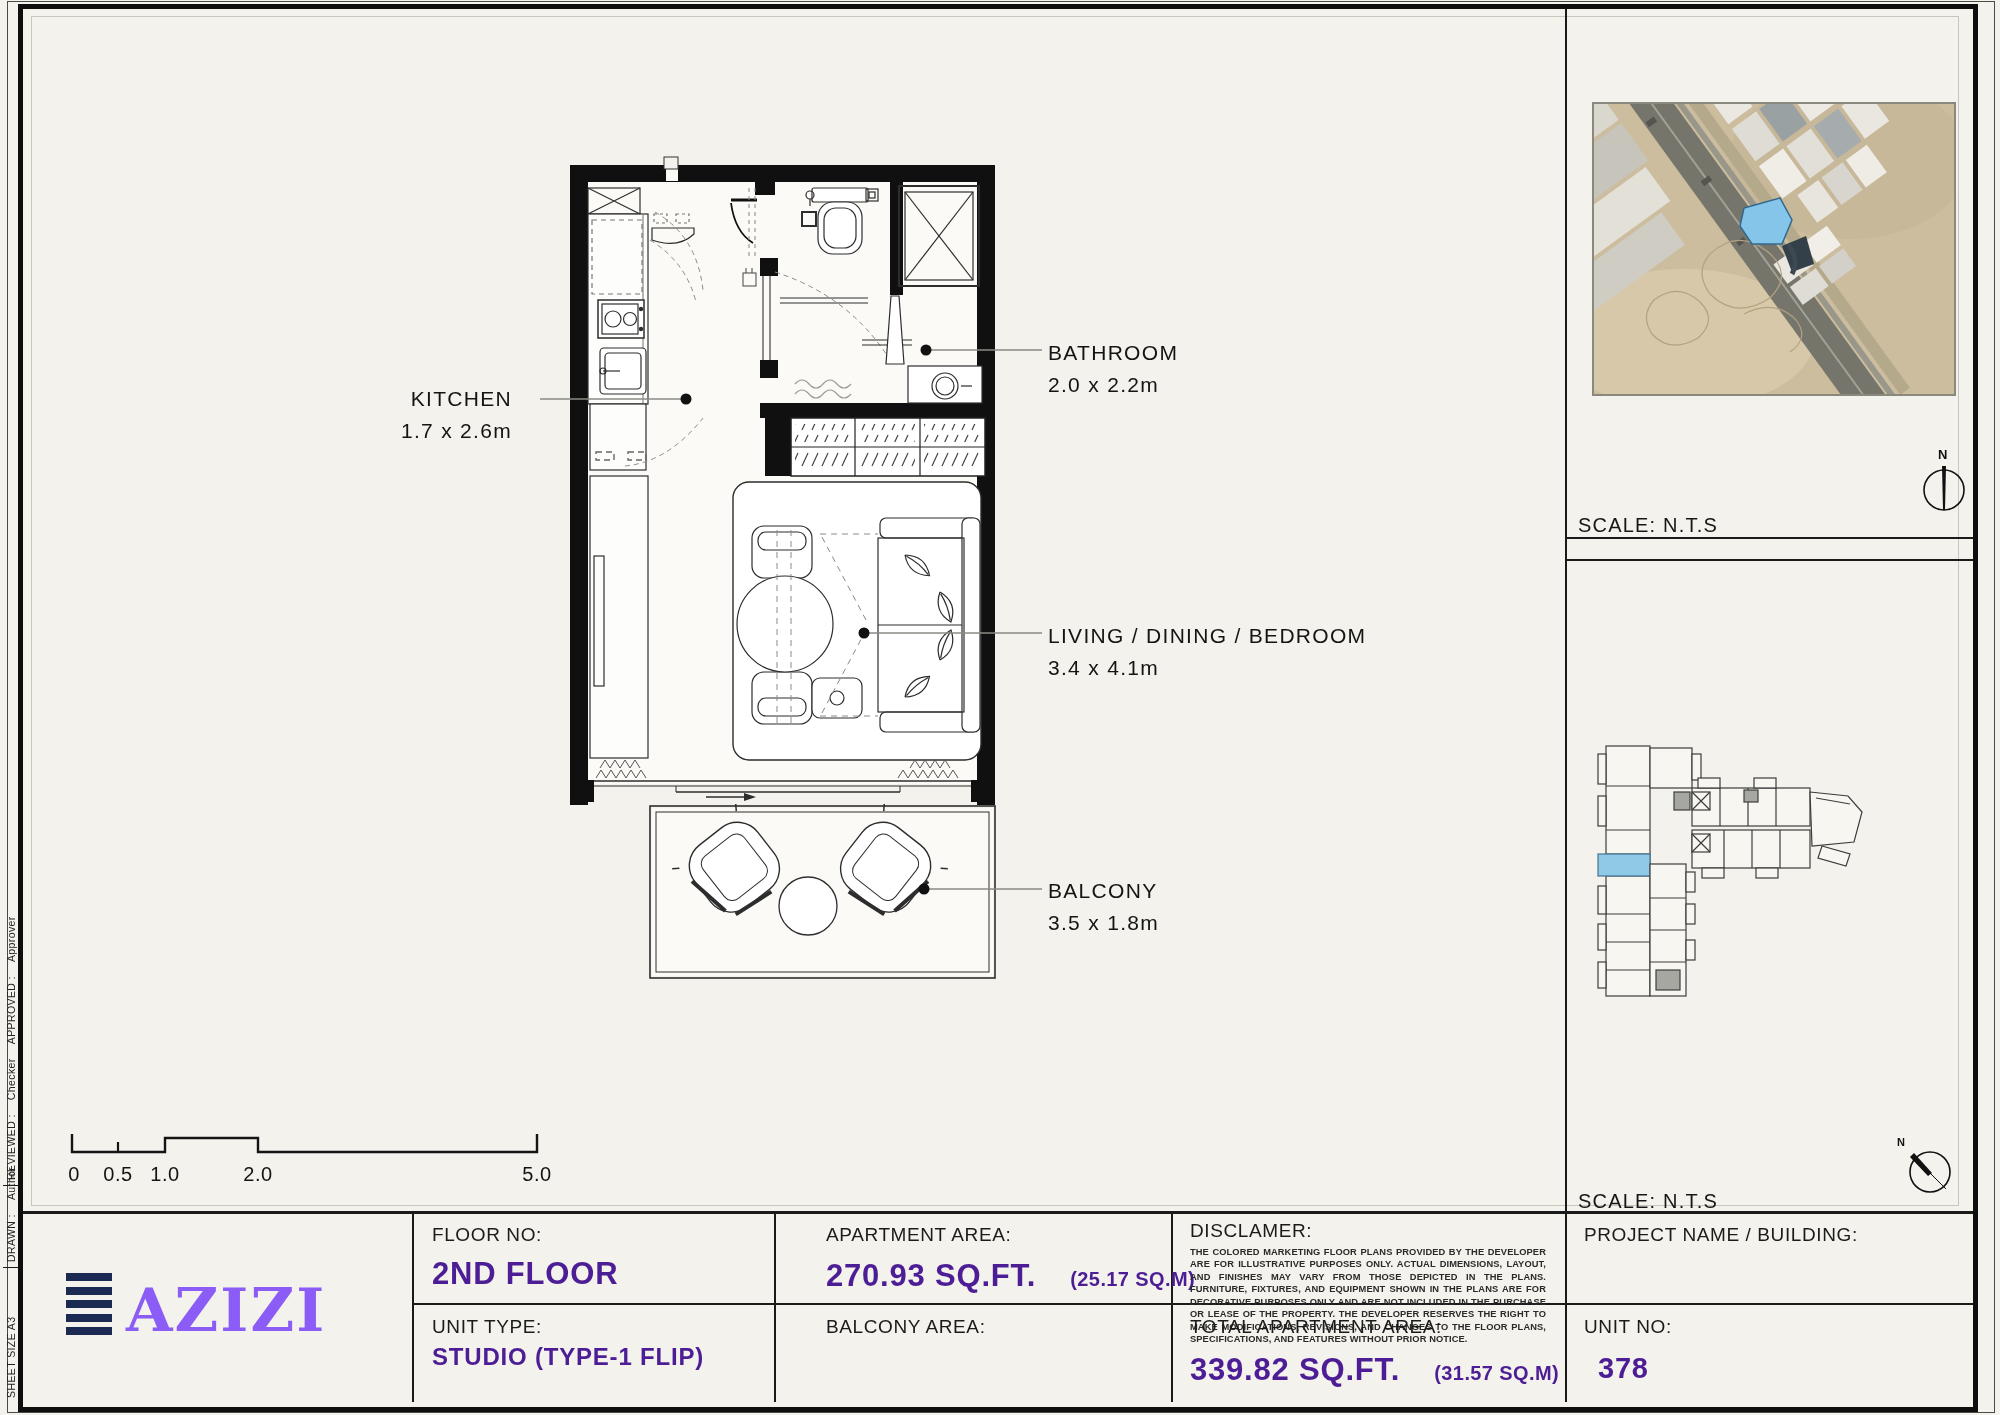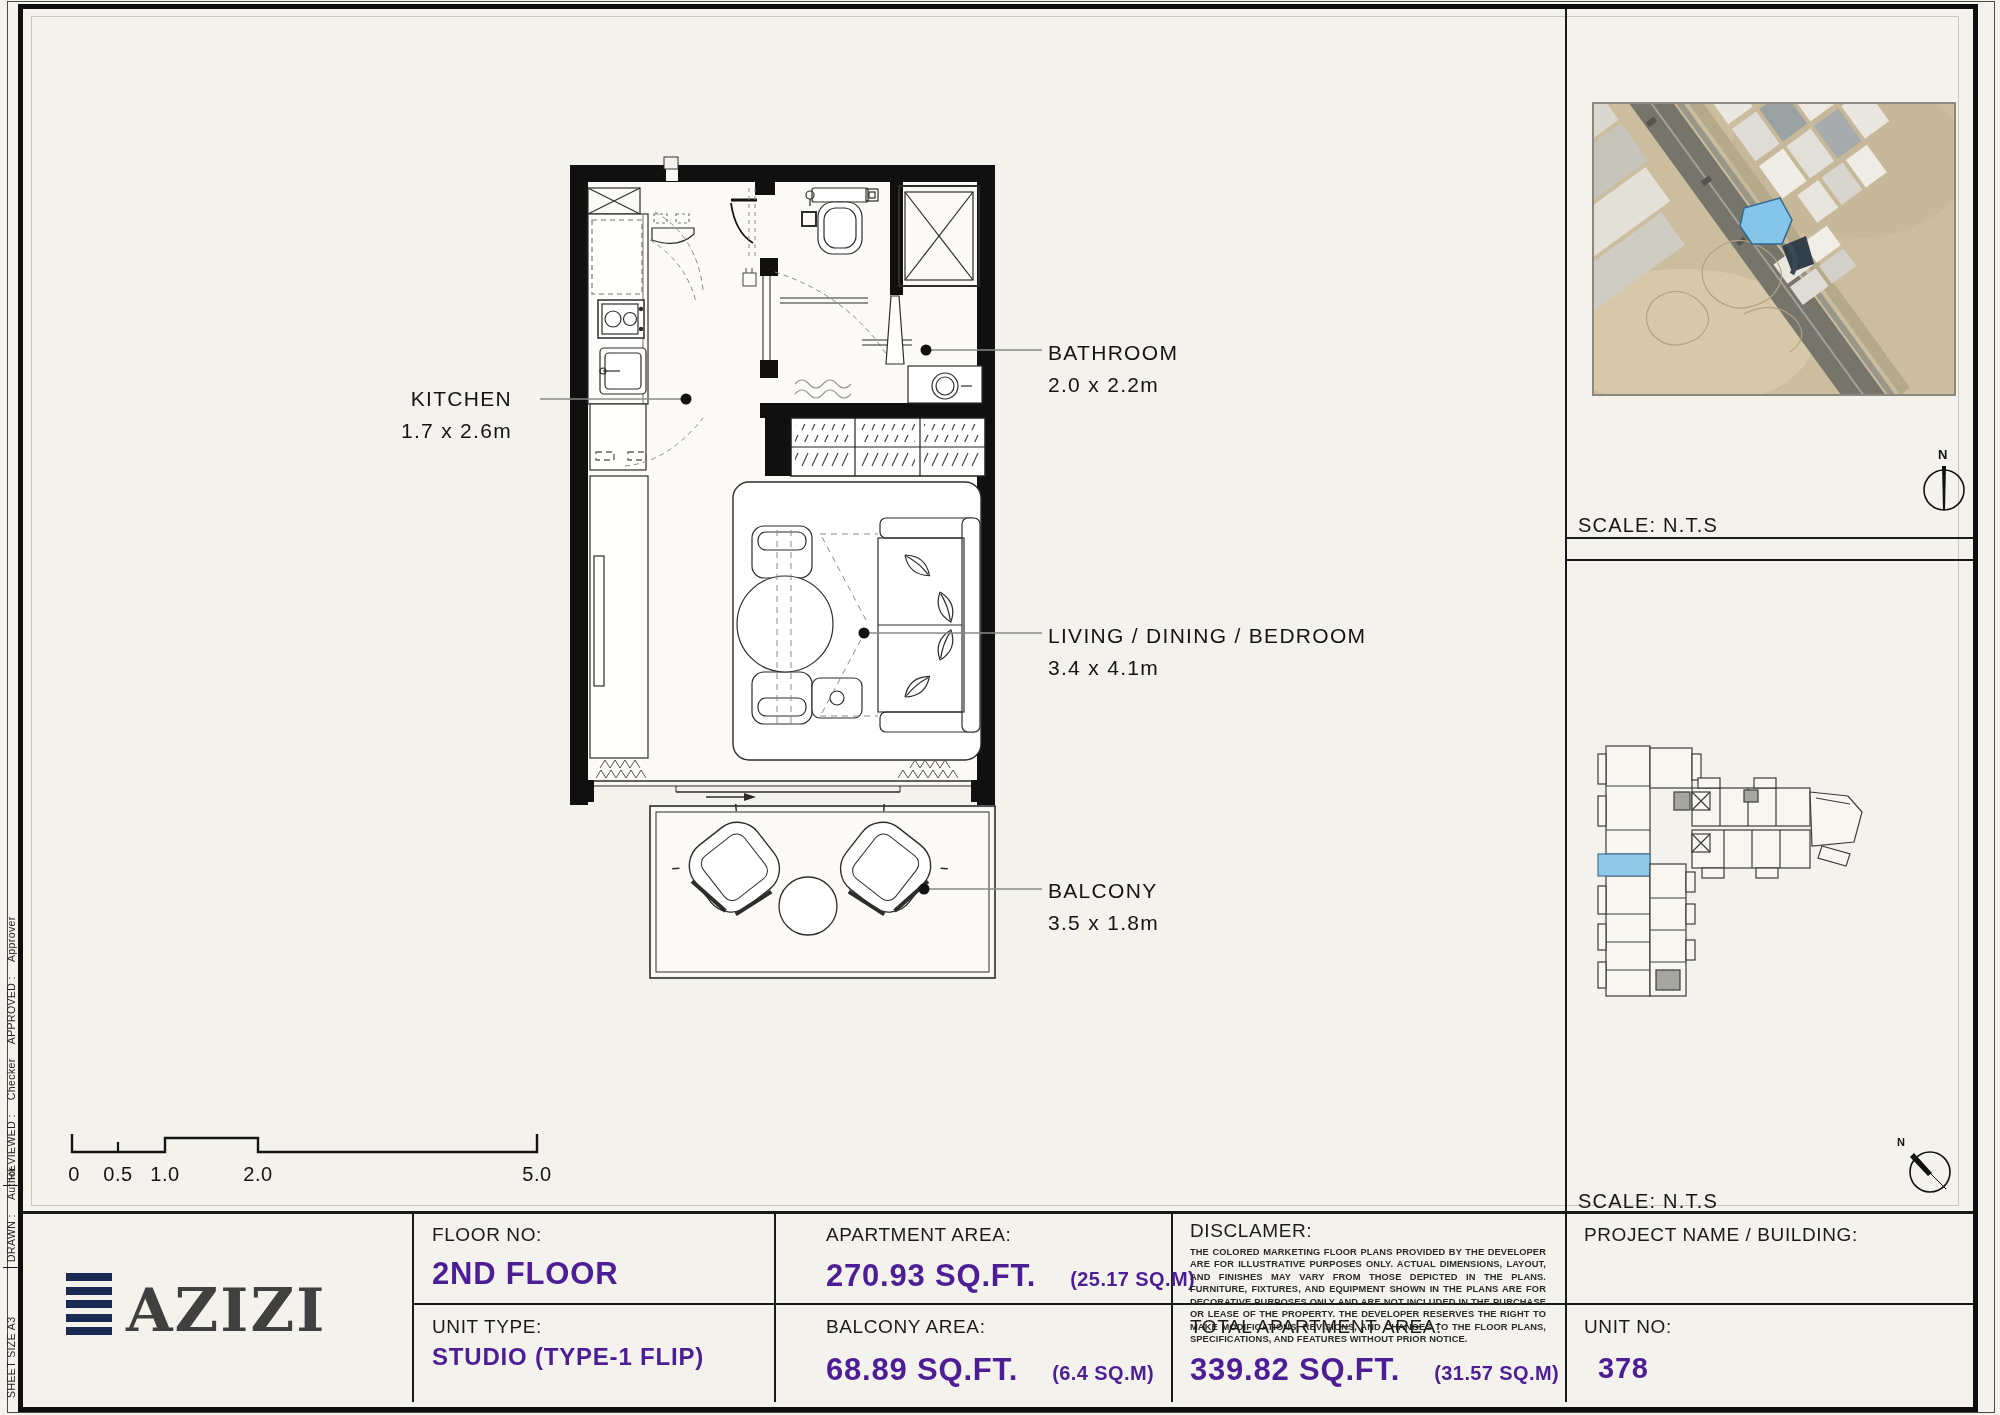--- a/index.html
+++ b/index.html
@@ -18,21 +18,21 @@
   .tb-value{position:absolute;font-size:31px;font-weight:bold;letter-spacing:.8px;color:#4c1d95;white-space:nowrap;}
   .tb-value .metric{font-size:20px;font-weight:bold;margin-left:34px;letter-spacing:.4px;}
   .tb-disc{position:absolute;font-size:9.3px;font-weight:bold;line-height:1.34;color:#2a2a2a;
            text-align:justify;letter-spacing:.1px;}
   .scalebar-num{position:absolute;font-size:20px;color:#141414;transform:translateX(-50%);letter-spacing:.5px;}
   .nts{position:absolute;font-size:20px;letter-spacing:1.2px;color:#161616;}
   .north-n{position:absolute;font-size:12px;font-weight:bold;color:#111;}
   .map-box{position:absolute;left:1592px;top:102px;width:360px;height:290px;border:2px solid #8b897e;overflow:hidden;background:#cbbd9e;}
   .logo-bars div{width:46px;height:8px;background:#1b2a52;margin-bottom:5.5px;}
   .brand{position:absolute;font-family:"DejaVu Serif","Liberation Serif",serif;font-weight:bold;
-         font-size:60px;letter-spacing:2px;color:#404040;line-height:1;}
+         font-size:60px;letter-spacing:2px;color:#8b5cf6;line-height:1;}
   svg{position:absolute;}
 </style>
 </head>
 <body>
 
 <div class="page">
 
   <div class="outer-thin"></div>
   <div class="frame"></div>
   <div class="inner-thin"></div>
@@ -390,23 +390,20 @@
   <div class="tb-label" style="left:432px;top:1224px">FLOOR NO:</div>
   <div class="tb-value" style="left:432px;top:1256px">2ND FLOOR</div>
   <div class="tb-label" style="left:432px;top:1316px">UNIT TYPE:</div>
   <div class="tb-value" style="left:432px;top:1343px;font-size:24px">STUDIO (TYPE-1 FLIP)</div>
 
   <div class="tb-label" style="left:826px;top:1224px">APARTMENT AREA:</div>
   <div class="tb-value" style="left:826px;top:1258px">
     <span>270.93 SQ.FT.</span><span class="metric">(25.17 SQ.M)</span>
   </div>
   <div class="tb-label" style="left:826px;top:1316px">BALCONY AREA:</div>
-  <div class="tb-value" style="left:826px;top:1352px">
-    <span>68.89 SQ.FT.</span><span class="metric">(6.4 SQ.M)</span>
-  </div>
 
   <div class="tb-label" style="left:1190px;top:1220px">DISCLAMER:</div>
   <div class="tb-disc" style="left:1190px;top:1246px;width:356px">THE COLORED MARKETING FLOOR PLANS PROVIDED BY THE DEVELOPER ARE FOR ILLUSTRATIVE PURPOSES ONLY. ACTUAL DIMENSIONS, LAYOUT, AND FINISHES MAY VARY FROM THOSE DEPICTED IN THE PLANS. FURNITURE, FIXTURES, AND EQUIPMENT SHOWN IN THE PLANS ARE FOR DECORATIVE PURPOSES ONLY AND ARE NOT INCLUDED IN THE PURCHASE OR LEASE OF THE PROPERTY. THE DEVELOPER RESERVES THE RIGHT TO MAKE MODIFICATIONS, REVISIONS, AND CHANGES TO THE FLOOR PLANS, SPECIFICATIONS, AND FEATURES WITHOUT PRIOR NOTICE.</div>
   <div class="tb-label" style="left:1190px;top:1316px">TOTAL APARTMENT AREA:</div>
   <div class="tb-value" style="left:1190px;top:1352px">
     <span>339.82 SQ.FT.</span><span class="metric">(31.57 SQ.M)</span>
   </div>
 
   <div class="tb-label" style="left:1584px;top:1224px">PROJECT NAME / BUILDING:</div>
   <div class="tb-label" style="left:1584px;top:1316px">UNIT NO:</div>

